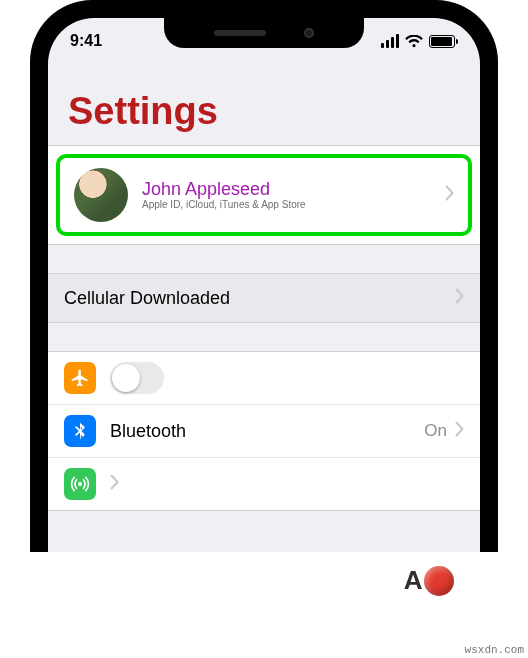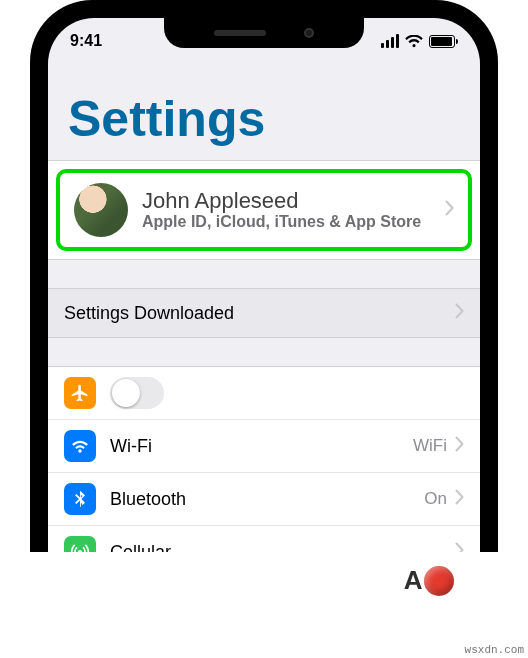--- a/index.html
+++ b/index.html
@@ -34,21 +34,21 @@
   .signal span:nth-child(1){height:5px}.signal span:nth-child(2){height:8px}.signal span:nth-child(3){height:11px}.signal span:nth-child(4){height:14px}
   .wifi-icon svg { display:block; }
   .battery { display:flex; align-items:center; }
   .battery .body { width: 26px; height: 13px; border: 1.5px solid #000; border-radius: 3px; position: relative; }
   .battery .body::after { content:""; position:absolute; left:1px; top:1px; bottom:1px; width: 21px; background:#000; border-radius:1px; }
   .battery .tip { width: 2px; height: 5px; background: #000; border-radius: 0 2px 2px 0; margin-left:1px; }
 
   .content { position:absolute; top:46px; left:0; right:0; bottom:0; }
 
   .page-title {
-    font-size: 50px; font-weight: 700; color: #0369a1;
+    font-size: 38px; font-weight: 700; color: #b91c1c;
     padding: 26px 20px 12px 20px; background: #efeff4;
   }
 
   .group { background:#fff; border-top:1px solid #d1d1d5; border-bottom:1px solid #d1d1d5; }
   .gap { height: 28px; background:#efeff4; }
 
   .row {
     display:flex; align-items:center; padding: 10px 16px; position:relative; min-height: 48px;
     border-bottom:1px solid #e6e6e9;
   }
@@ -56,22 +56,22 @@
   .row .label { flex:1; font-size: 18px; color:#000; }
   .row .value { font-size: 17px; color:#8e8e93; margin-right: 8px; }
   .row .chev { color:#c7c7cc; }
 
   .apple-id-card {
     border: 4px solid #00d900; border-radius: 10px; padding: 10px 14px;
     display:flex; align-items:center; gap: 14px; margin: 0 8px 0 8px;
     background:#fff;
   }
   .apple-id-card .info { flex:1; }
-  .apple-id-card .info .name { font-size: 22px; font-weight: 400; color:#404040; line-height:1.1; }
-  .apple-id-card .info .sub  { font-size: 16px; color:#6e6e72;font-weight:bold; }
+  .apple-id-card .info .name { font-size: 18px; font-weight: 400; color:#a21caf; line-height:1.1; }
+  .apple-id-card .info .sub  { font-size: 10px; color:#6e6e72; }
   .avatar {
     width:54px; height:54px; border-radius:50%; overflow:hidden; flex-shrink:0;
     background: radial-gradient(circle at 35% 30%, #f3d7bd 0 26%, transparent 27%),
                 radial-gradient(circle at 40% 22%, #7a5a3a 0 18%, transparent 19%),
                 linear-gradient(135deg,#4e6b3d 40%,#3a5530 70%);
   }
 
   .profile-row { background:#e9e9ed; }
   .profile-row .label { color:#000; }
 
@@ -156,21 +156,21 @@
                   <path fill="none" stroke="#c7c7cc" stroke-width="2" stroke-linecap="round" stroke-linejoin="round" d="M1.5 1.5 7.5 8l-6 6.5"></path>
                 </svg>
             </span>
           </div>
         </div>
 
         <div class="gap"></div>
 
         <div class="group">
           <div class="row profile-row">
-            <span class="label">Settings Downloaded</span>
+            <span class="label">Cellular Downloaded</span>
             <span class="chev">
               <svg width="9" height="16" viewBox="0 0 9 16">
                   <path fill="none" stroke="#c7c7cc" stroke-width="2" stroke-linecap="round" stroke-linejoin="round" d="M1.5 1.5 7.5 8l-6 6.5"></path>
                 </svg>
             </span>
           </div>
         </div>
 
         <div class="gap"></div>
 
@@ -180,34 +180,20 @@
             <span class="app-icon ic-air">
               <svg width="20" height="20" viewBox="0 0 24 24">
                   <path fill="#fff" d="M21 16v-2l-8-5V3.5a1.5 1.5 0 0 0-3 0V9l-8 5v2l8-2.5V19l-2 1.5V22l3.5-1L15 22v-1.5L13 19v-5.5l8 2.5z"></path>
                 </svg>
             </span>
             <span class="toggle">
                 <span class="knob"></span>
               </span>
           </div>
 
-          <div class="row">
-            <span class="app-icon ic-wifi">
-              <svg width="20" height="20" viewBox="0 0 24 24">
-                  <path fill="#fff" d="M12 20a2 2 0 1 0 0-4 2 2 0 0 0 0 4zm-5.7-6.3 1.8 1.8C9.2 14.4 10.6 13.8 12 13.8s2.8.6 3.9 1.7l1.8-1.8C16 11.9 14.1 11 12 11s-4 0.9-5.7 2.7zM2.5 10l1.8 1.8C6.6 9.5 9.2 8.3 12 8.3s5.4 1.2 7.7 3.5L21.5 10C18.8 7.3 15.5 5.8 12 5.8S5.2 7.3 2.5 10z"></path>
-                </svg>
-            </span>
-            <span class="label">Wi-Fi</span>
-            <span class="value">WiFi</span>
-            <span class="chev">
-              <svg width="9" height="16" viewBox="0 0 9 16">
-                  <path fill="none" stroke="#c7c7cc" stroke-width="2" stroke-linecap="round" stroke-linejoin="round" d="M1.5 1.5 7.5 8l-6 6.5"></path>
-                </svg>
-            </span>
-          </div>
 
           <div class="row">
             <span class="app-icon ic-bt">
               <svg width="20" height="20" viewBox="0 0 24 24">
                   <path fill="#fff" d="M12 2l6 5.5L13.8 12 18 16.5 12 22v-8.2L7.5 18l-1.4-1.4L10.7 12 6.1 7.4 7.5 6 12 10.2V2zm2 5.7L13 6.8v3.6l1-0.9 1-1zm0 8.6-1 1v3.6l1-0.9 1-1-1-1z"></path>
                 </svg>
             </span>
             <span class="label">Bluetooth</span>
             <span class="value">On</span>
             <span class="chev">
@@ -216,21 +202,20 @@
                 </svg>
             </span>
           </div>
 
           <div class="row">
             <span class="app-icon ic-cell">
               <svg width="20" height="20" viewBox="0 0 24 24">
                   <path fill="#fff" d="M6.3 4.2 4.9 2.8C2.5 5.2 1 8.5 1 12.1s1.5 6.9 3.9 9.3l1.4-1.4C4.3 18 3 15.2 3 12.1s1.3-5.9 3.3-7.9zm11.4 0c2 2 3.3 4.8 3.3 7.9s-1.3 5.9-3.3 7.9l1.4 1.4c2.4-2.4 3.9-5.7 3.9-9.3s-1.5-6.9-3.9-9.3l-1.4 1.4zM9.1 7l-1.4-1.4C6 7.3 5 9.6 5 12.1s1 4.8 2.7 6.5L9.1 17.2c-1.3-1.3-2.1-3.1-2.1-5.1S7.8 8.3 9.1 7zm5.8 0c1.3 1.3 2.1 3.1 2.1 5.1s-.8 3.8-2.1 5.1l1.4 1.4c1.7-1.7 2.7-4 2.7-6.5s-1-4.8-2.7-6.5L14.9 7zM12 9.6a2.5 2.5 0 1 0 0 5 2.5 2.5 0 0 0 0-5z"></path>
                 </svg>
             </span>
-            <span class="label">Cellular</span>
             <span class="chev">
               <svg width="9" height="16" viewBox="0 0 9 16">
                   <path fill="none" stroke="#c7c7cc" stroke-width="2" stroke-linecap="round" stroke-linejoin="round" d="M1.5 1.5 7.5 8l-6 6.5"></path>
                 </svg>
             </span>
           </div>
 
         </div>
       </div>
     </div>

